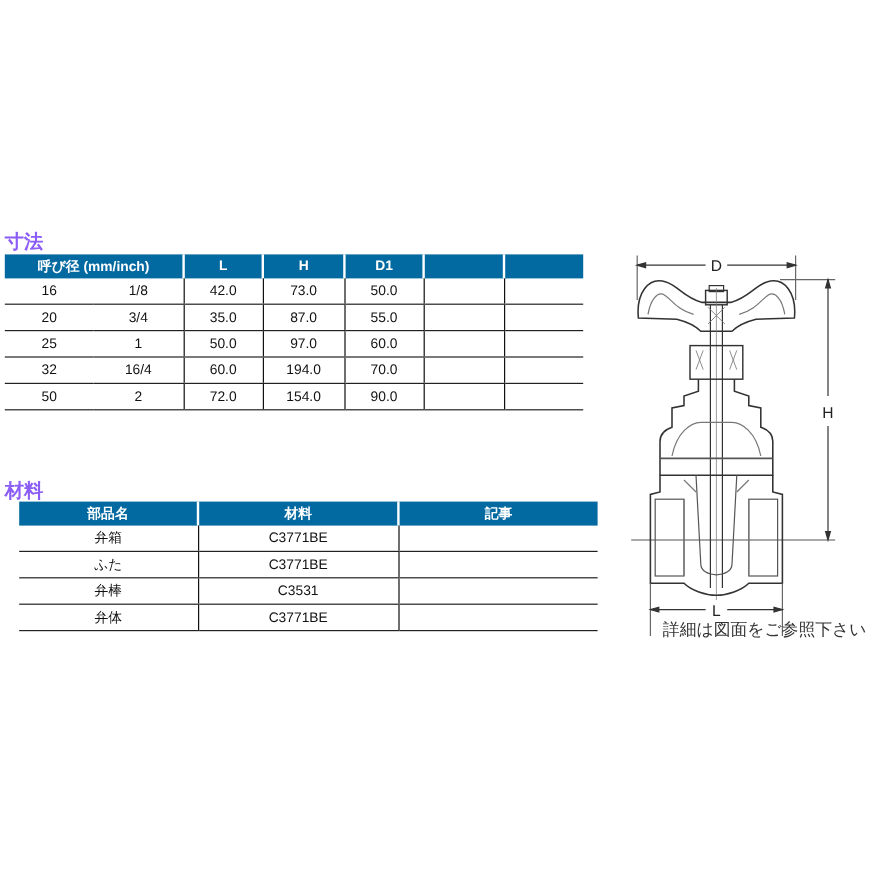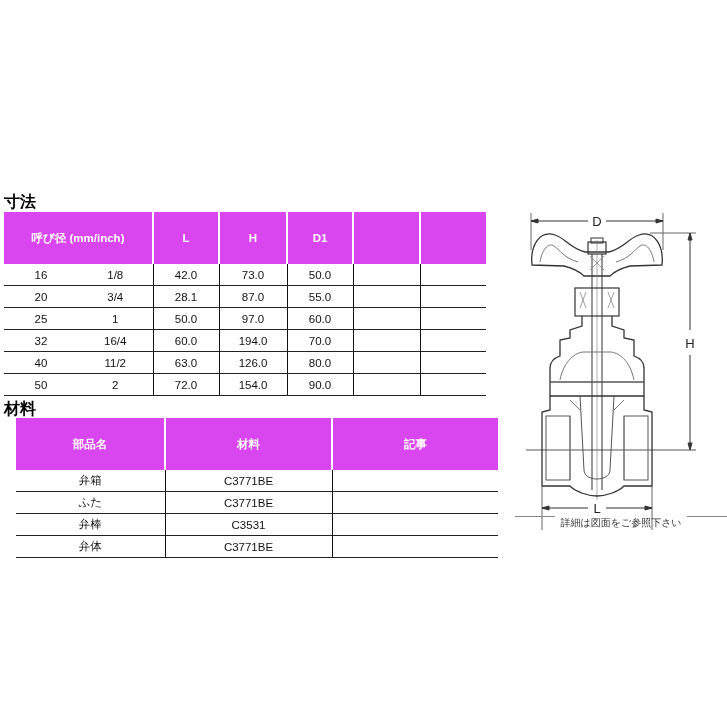--- a/index.html
+++ b/index.html
@@ -1,29 +1,29 @@
 <!DOCTYPE html>
 <html><head>
 <meta charset="utf-8">
 <style>
   html, body { margin:0; padding:0; background:#ffffff; }
   body { width:727px; height:727px; position:relative; overflow:hidden;
          font-family:"Liberation Sans", "DejaVu Sans", sans-serif; color:#111; }
   .section-title { position:absolute; left:4px; font-weight:bold; font-size:16px;
-                   font-family:"DejaVu Sans", sans-serif; color:#000000; letter-spacing:0px; }
+                   font-family:"DejaVu Sans", sans-serif; color:#8b5cf6; letter-spacing:0px; }
   table.spec { position:absolute; border-collapse:collapse; table-layout:fixed; font-size:11.5px; }
-  table.spec th { background:#d946ef; color:#fff; font-weight:bold; height:20px; padding:16px;
+  table.spec th { background:#0369a1; color:#fff; font-weight:bold; height:20px; padding:0;
                   text-align:center; border-left:2px solid #fff; font-size:11.5px; }
   table.spec th:first-child { border-left:none; }
   table.spec td { height:21px; padding:0; text-align:center; border-bottom:1px solid #222;
                   border-left:1.5px solid #111; }
   table.spec td.nb { border-left:none; }
   .diagram { position:absolute; left:510px; top:200px; width:217px; height:335px; }
-  .note { position:absolute; left:515px; top:516px; width:212px; font-size:10px; color:#333;
-          display:flex; align-items:flex-start; font-family:"DejaVu Sans", sans-serif; }
+  .note { position:absolute; left:515px; top:516px; width:212px; font-size:14px; color:#333;
+          display:flex; align-items:flex-end; font-family:"DejaVu Sans", sans-serif;flex-direction:column; }
   .note .line { flex:1; height:1px; background:#888; }
   .note span.t { padding:0 5px; white-space:nowrap; }
 </style>
 </head>
 <body>
 
 <div class="section-title" style="top:192px;">寸法</div>
 
 <table class="spec" style="left:4px; top:212px; width:482px;">
   <colgroup>
@@ -51,50 +51,41 @@
       <td class="nb">1/8</td>
       <td>42.0</td>
       <td>73.0</td>
       <td>50.0</td>
       <td></td>
       <td></td>
     </tr>
     <tr>
       <td class="nb">20</td>
       <td class="nb">3/4</td>
-      <td>28.1</td>
+      <td>35.0</td>
       <td>87.0</td>
       <td>55.0</td>
       <td></td>
       <td></td>
     </tr>
     <tr>
       <td class="nb">25</td>
       <td class="nb">1</td>
       <td>50.0</td>
       <td>97.0</td>
       <td>60.0</td>
       <td></td>
       <td></td>
     </tr>
     <tr>
       <td class="nb">32</td>
       <td class="nb">16/4</td>
       <td>60.0</td>
       <td>194.0</td>
       <td>70.0</td>
-      <td></td>
-      <td></td>
-    </tr>
-    <tr>
-      <td class="nb">40</td>
-      <td class="nb">11/2</td>
-      <td>63.0</td>
-      <td>126.0</td>
-      <td>80.0</td>
       <td></td>
       <td></td>
     </tr>
     <tr>
       <td class="nb">50</td>
       <td class="nb">2</td>
       <td>72.0</td>
       <td>154.0</td>
       <td>90.0</td>
       <td></td>

